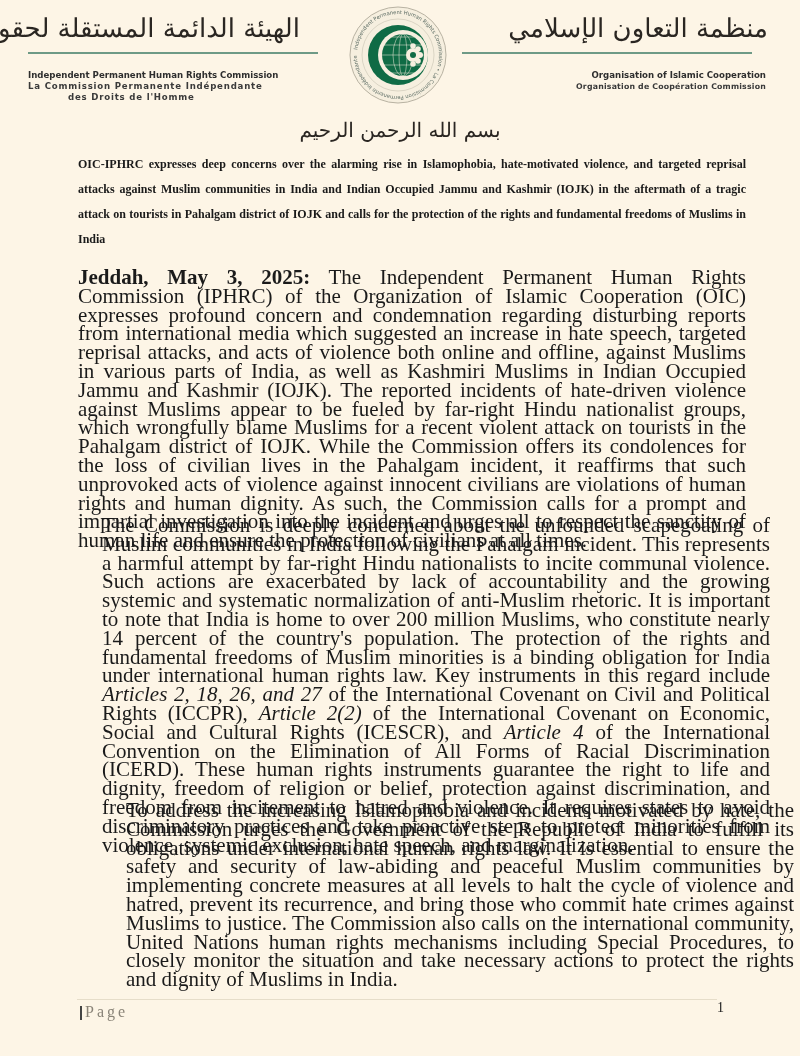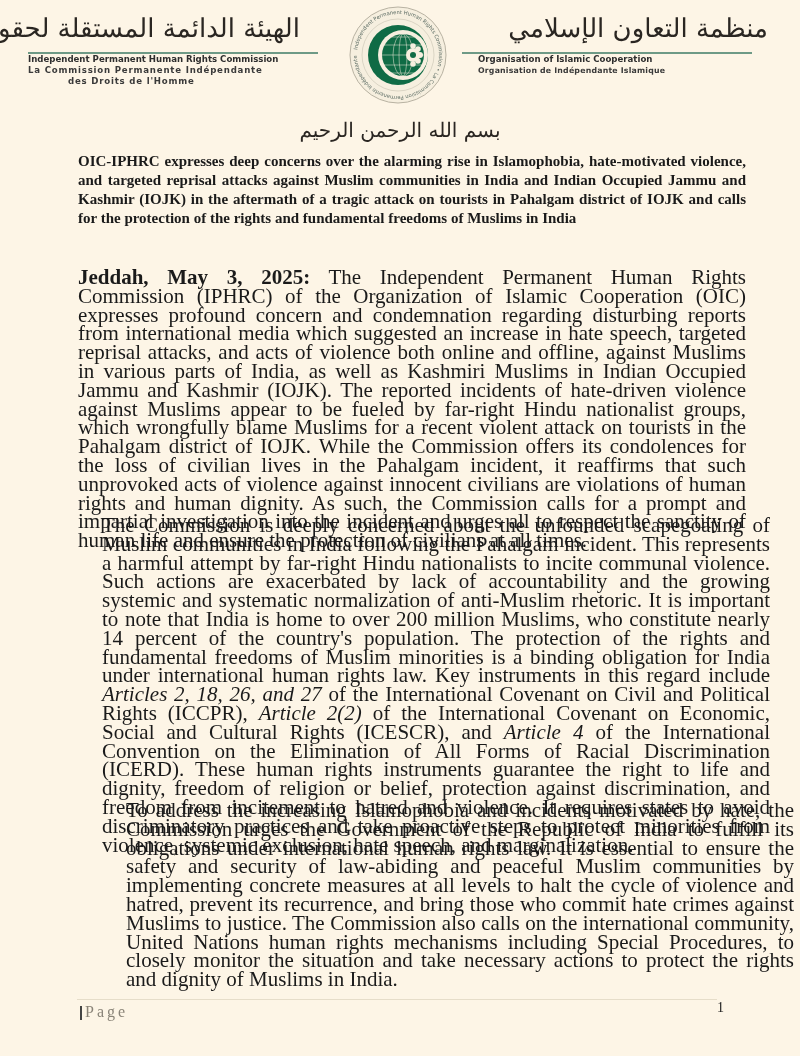--- a/index.html
+++ b/index.html
@@ -18,40 +18,40 @@
     font-size: 26px; line-height: 40px; color: #2a2622;
     letter-spacing: 1px; white-space: nowrap; direction: rtl;
   }
   .hdr-left .arabic-cal { text-align: right; padding-right: 18px; }
   .hdr-right .arabic-cal { text-align: right; padding-right: 10px; }
   .rule { height: 2px; background: #6e9a86; margin-top: 4px; }
   .hdr-left .rule { width: 290px; }
   .hdr-right .rule { width: 290px; margin-left: -16px; }
   .org-en {
     font-family: "DejaVu Sans", sans-serif;
-    font-size: 8.6px; font-weight: bold; color: #2e2e2e; margin-top: 0; line-height: 11px;
+    font-size: 8.6px; font-weight: bold; color: #2e2e2e; margin-top: 16px; line-height: 11px;
   }
   .org-fr {
     font-family: "DejaVu Sans", sans-serif;
     font-size: 8.6px; font-weight: bold; color: #3a3a3a; letter-spacing: 0.8px; line-height: 11px;
   }
   .org-fr.indent { padding-left: 40px; }
-  .hdr-right .org-en, .hdr-right .org-fr { padding-right: 12px; }
+  .hdr-right .org-en, .hdr-right .org-fr { text-align: right; padding-right: 12px; }
   .hdr-right .org-fr { letter-spacing: 0.2px; font-size: 7.8px; }
 
   .seal { position: absolute; left: 345px; top: 5px; width: 106px; height: 100px; }
 
   .bismillah {
     position: absolute; left: 0; width: 800px; top: 118px; text-align: center;
     font-family: "DejaVu Serif", serif; font-size: 20px; color: #2a2622; direction: rtl;
   }
 
   .content { position: absolute; left: 78px; width: 668px; }
   .title {
-    top: 152px; font-weight: bold; font-size: 15px; line-height: 19px;
+    top: 152px; font-weight: bold; font-size: 12px; line-height: 25px;
     text-align: justify; text-align-last: left;
   }
   .para { font-size: 21px; line-height: 18.8px; text-align: justify; text-align-last: left; }
   .p1 { top: 268px; }
   .p2 { top: 516px; margin-left: 24px; }
   .p3 { top: 801px; margin-left: 48px; }
   .para b { font-weight: bold; }
   .para i { font-style: italic; }
 
   .footer-rule { position: absolute; left: 77px; top: 999px; width: 640px; height: 1px; background: #e6ddc9; }
@@ -102,21 +102,21 @@
         <circle cx="68" cy="59" r="2.8"></circle>
       </g>
       <circle cx="68" cy="50" r="3" fill="#0f6b45"></circle>
     </svg>
   </div>
 
   <div class="hdr-right">
     <div class="arabic-cal">منظمة التعاون الإسلامي</div>
     <div class="rule"></div>
     <div class="org-en">Organisation of Islamic Cooperation</div>
-    <div class="org-fr">Organisation de Indépendante Islamique</div>
+    <div class="org-fr">Organisation de Coopération Commission</div>
   </div>
 </div>
 
 <div class="bismillah">بسم الله الرحمن الرحيم</div>
 
 <div class="content title">OIC-IPHRC expresses deep concerns over the alarming rise in Islamophobia, hate-motivated violence, and targeted reprisal attacks against Muslim communities in India and Indian Occupied Jammu and Kashmir (IOJK) in the aftermath of a tragic attack on tourists in Pahalgam district of IOJK and calls for the protection of the rights and fundamental freedoms of Muslims in India</div>
 
 <div class="content para p1">
   <b>Jeddah, May 3, 2025:</b><span> The Independent Permanent Human Rights Commission (IPHRC) of the Organization of Islamic Cooperation (OIC) expresses profound concern and condemnation regarding disturbing reports from international media which suggested an increase in hate speech, targeted reprisal attacks, and acts of violence both online and offline, against Muslims in various parts of India, as well as Kashmiri Muslims in Indian Occupied Jammu and Kashmir (IOJK). The reported incidents of hate-driven violence against Muslims appear to be fueled by far-right Hindu nationalist groups, which wrongfully blame Muslims for a recent violent attack on tourists in the Pahalgam district of IOJK. While the Commission offers its condolences for the loss of civilian lives in the Pahalgam incident, it reaffirms that such unprovoked acts of violence against innocent civilians are violations of human rights and human dignity. As such, the Commission calls for a prompt and impartial investigation into the incident and urges all to respect the sanctity of human life and ensure the protection of civilians at all times.</span>
 </div>

